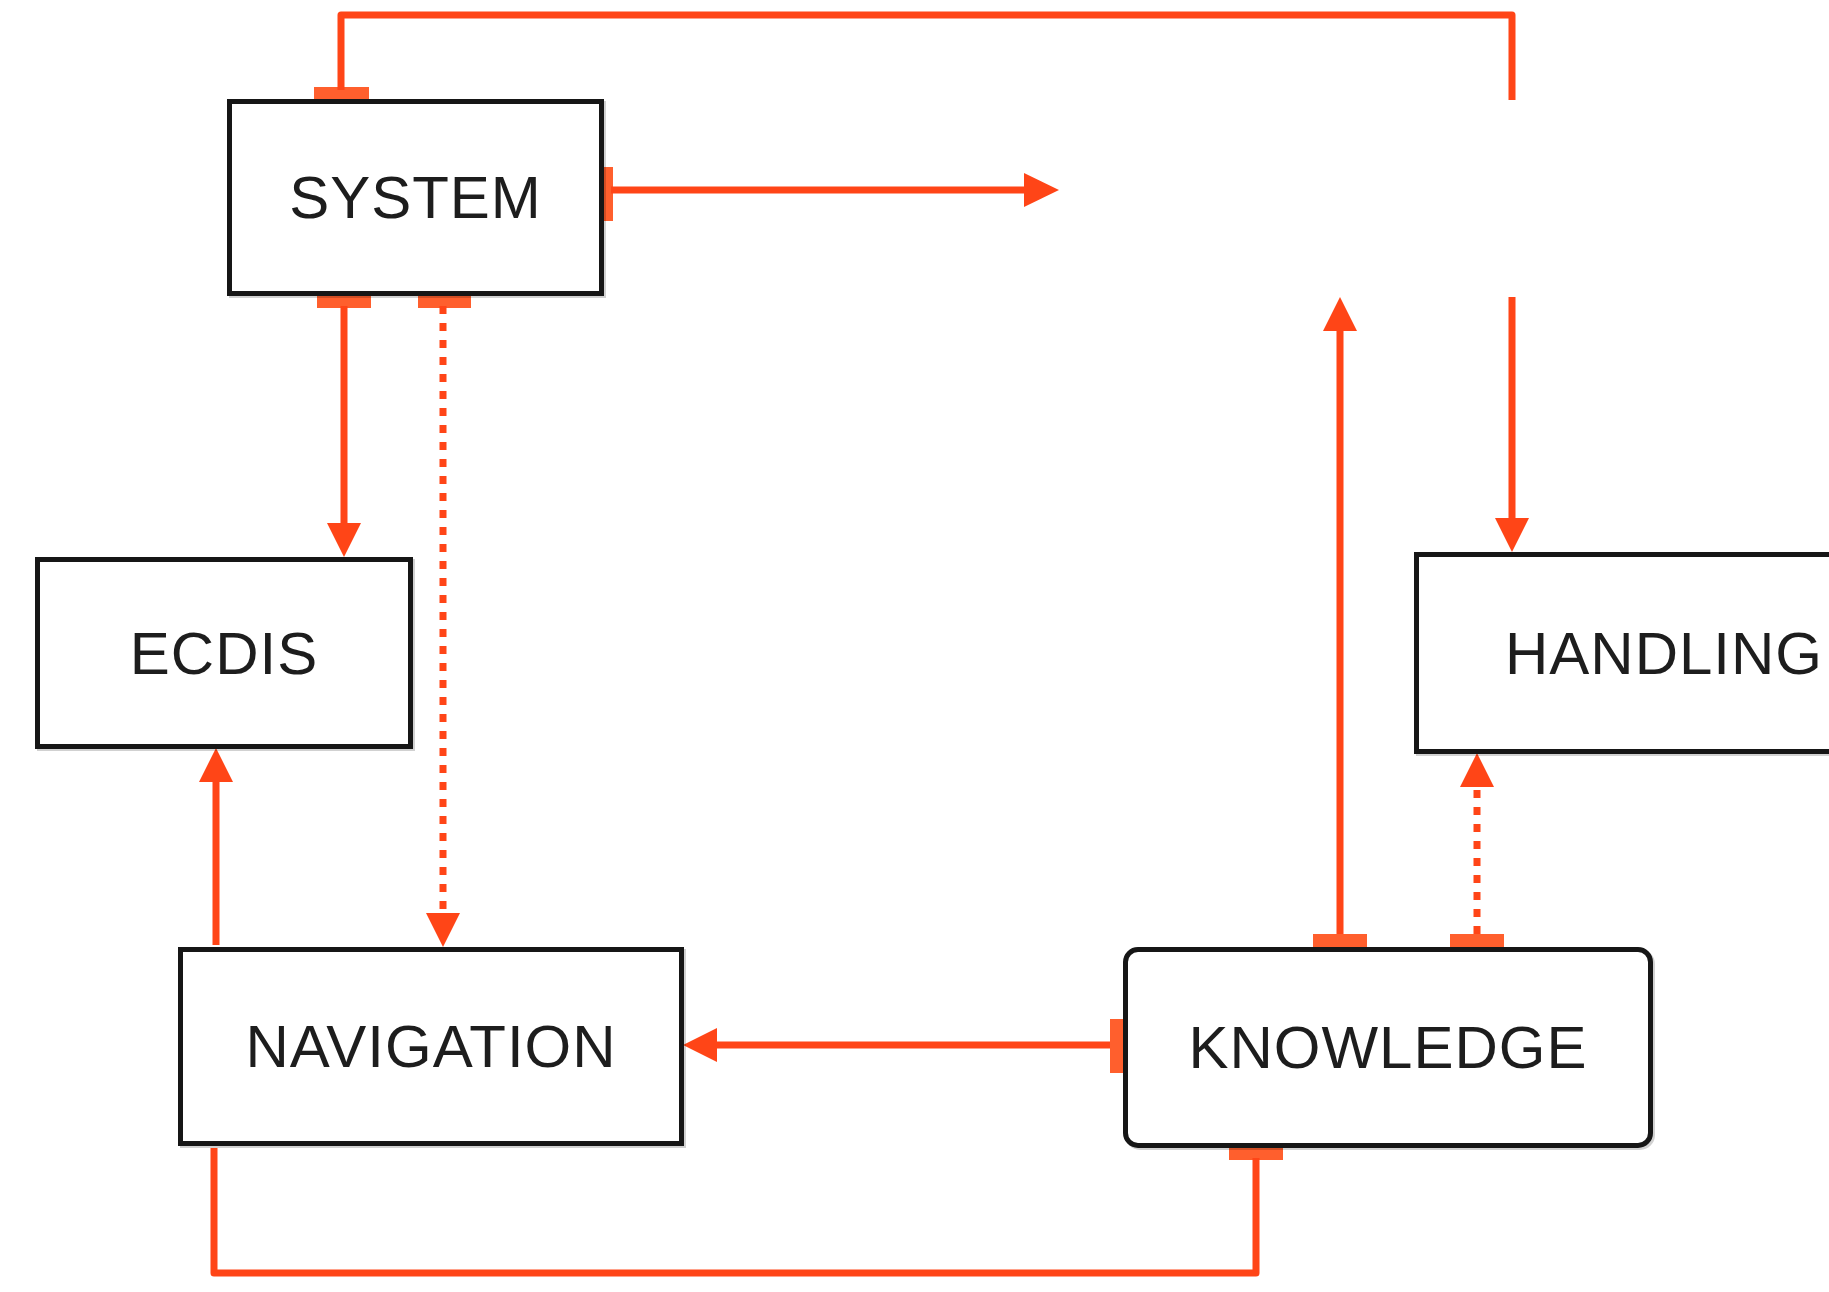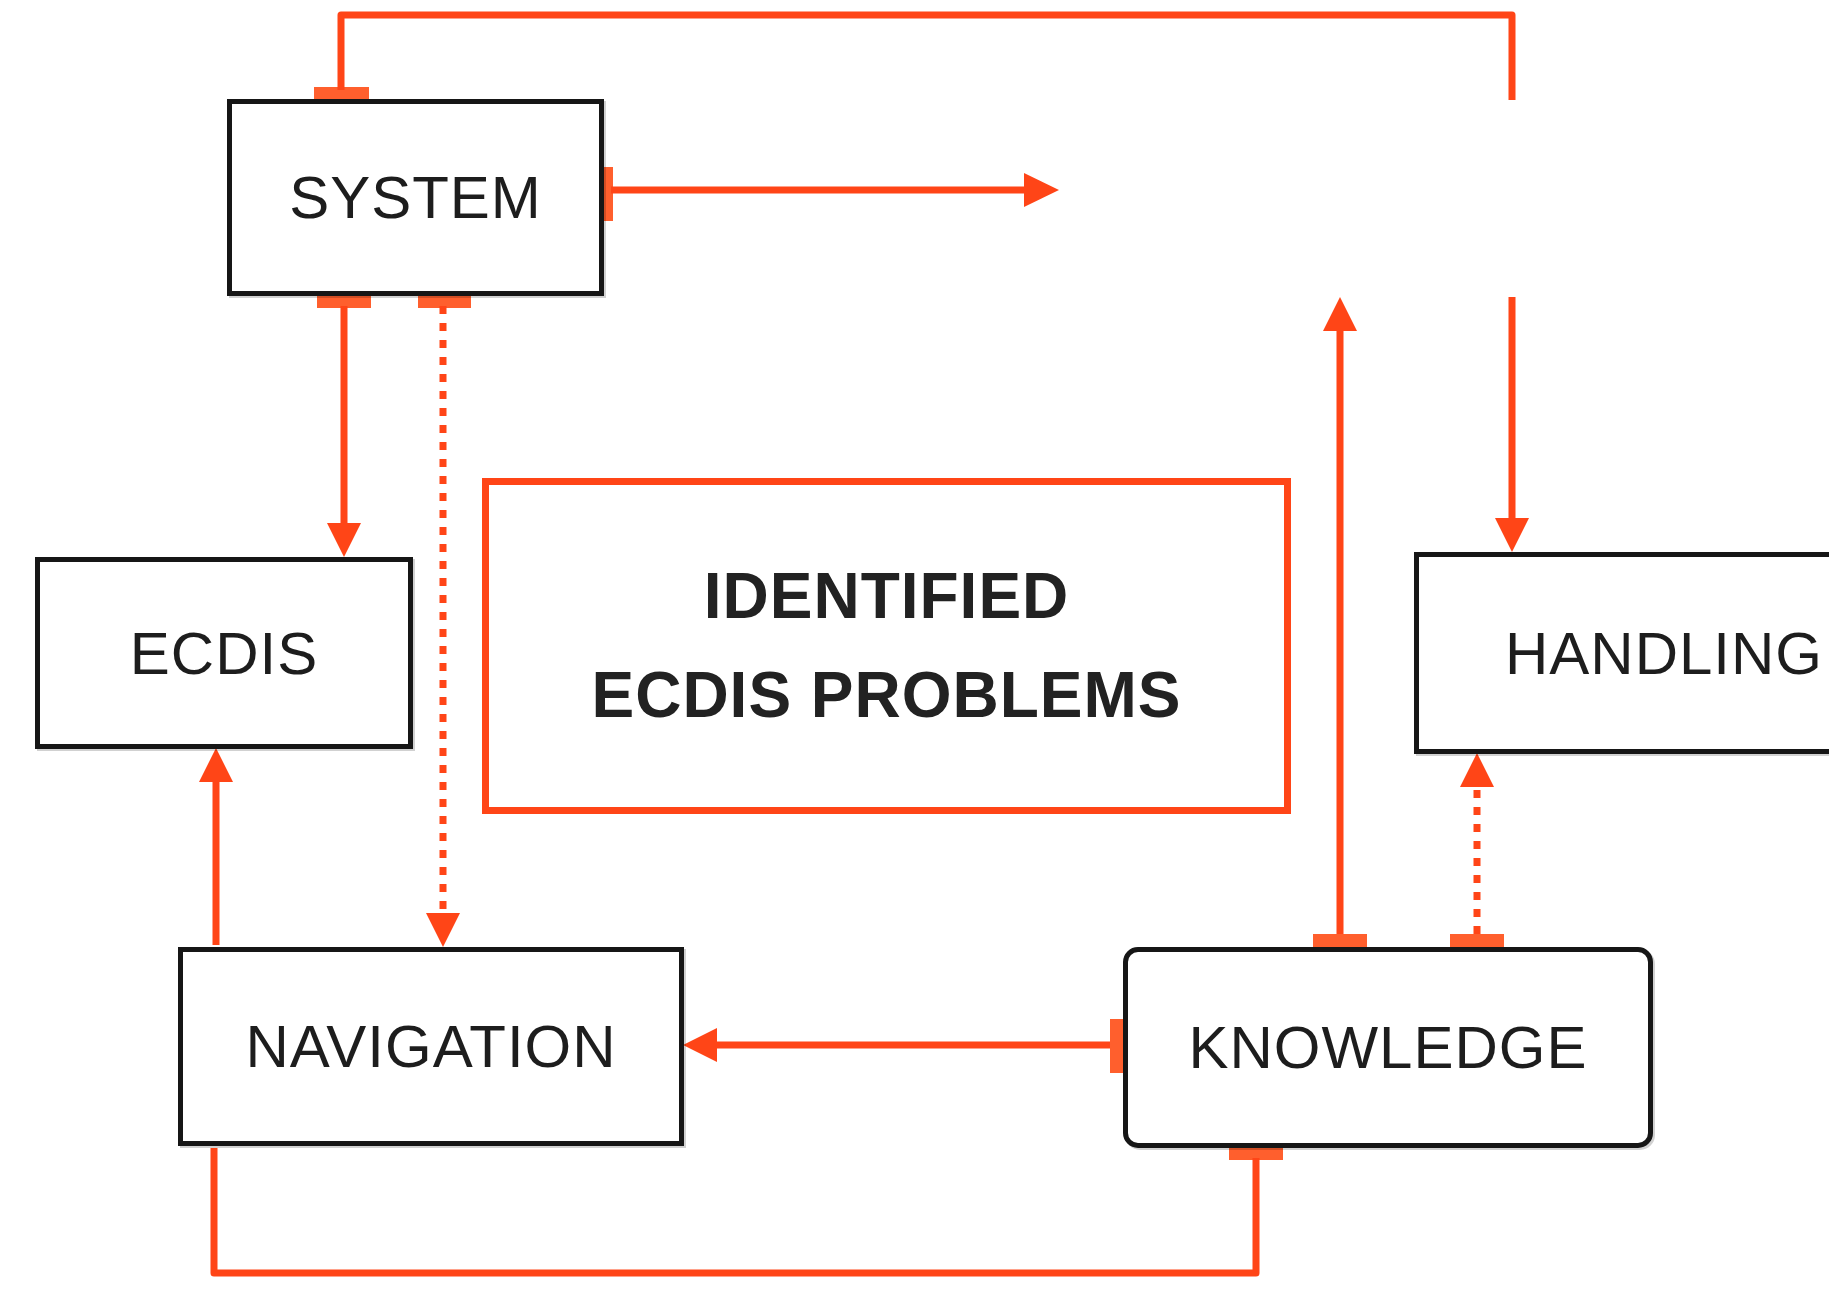--- a/index.html
+++ b/index.html
@@ -90,24 +90,20 @@
 
   <div class="node node-system">
     <span>SYSTEM</span>
   </div>
 
 
   <div class="node node-charts">
     <span>ECDIS</span>
   </div>
 
-  <div class="node node-problems">
-    <span>IDENTIFIED</span>
-    <span>ECDIS PROBLEMS</span>
-  </div>
 
   <div class="node node-handling">
     <span>HANDLING</span>
   </div>
 
   <div class="node node-navigation">
     <span>NAVIGATION</span>
   </div>
 
   <div class="node node-knowledge">

